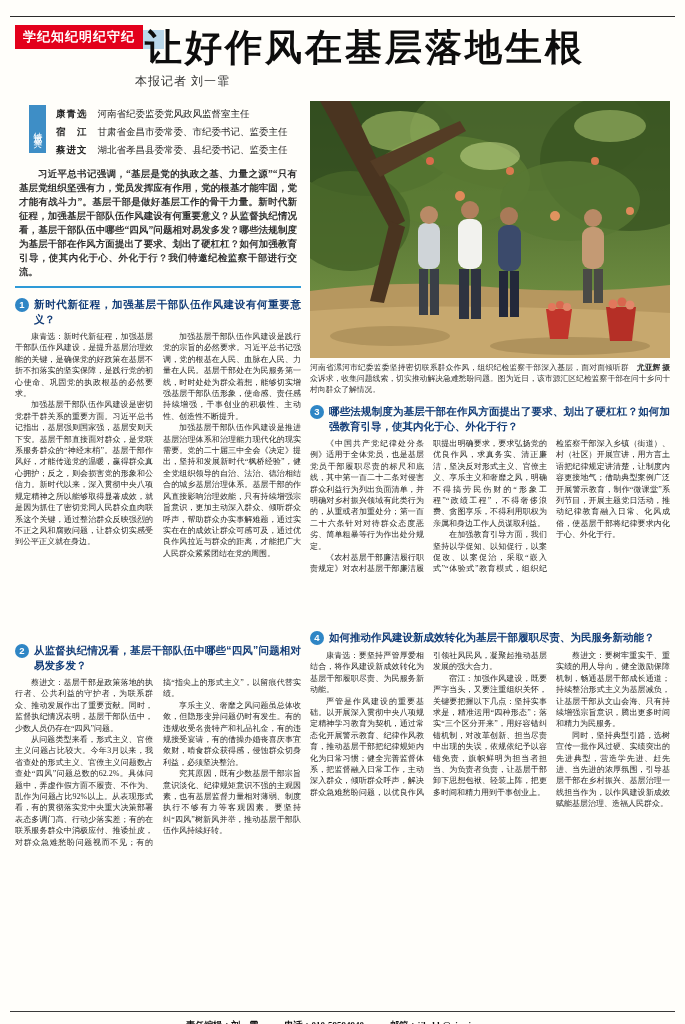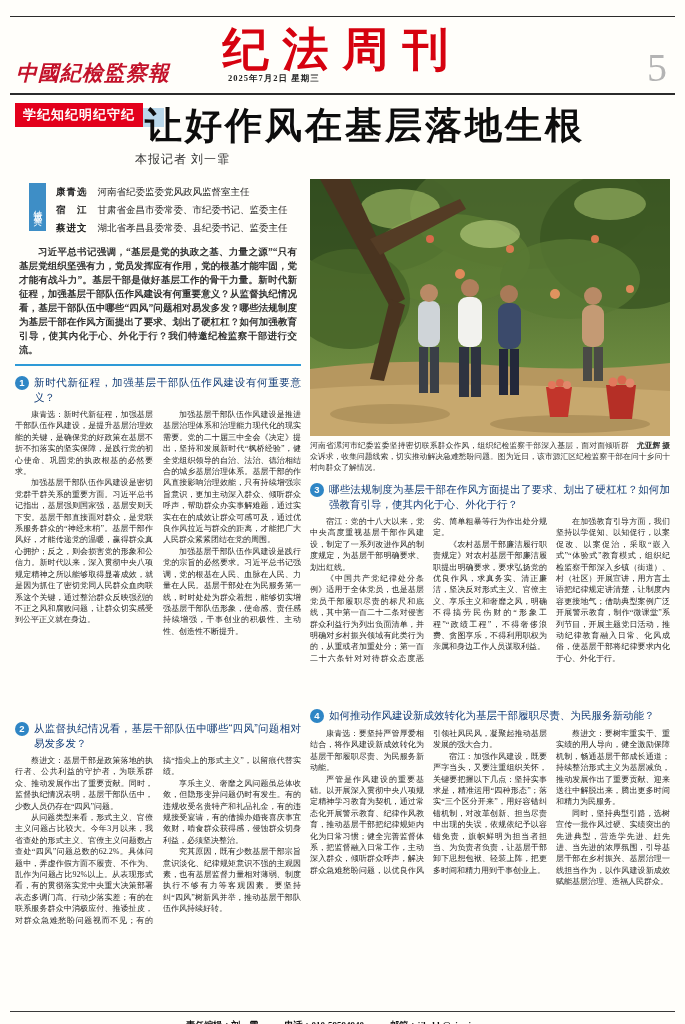--- a/index.html
+++ b/index.html
@@ -50,21 +50,21 @@
   
   .intro{font-size:9.5px;line-height:14px;text-align:justify;font-weight:bold;color:#333;}
   .intro p{margin:4px;text-indent:2em;}
   .bluerule{border-bottom:2.5px solid #2e9ad7;margin:7px 0 9px 0;}
 
   
   .q{display:flex;align-items:flex-start;margin:6px 0 5px 0;}
   .qnum{flex:none;width:14px;height:14px;border-radius:50%;background:#2f86c5;color:#fff;
         font-size:9.5px;line-height:14px;text-align:center;font-weight:bold;
         font-family:"Liberation Sans",sans-serif;margin:1px 5px 0 0;}
-  .qtext{font-size:10.5px;line-height:14.5px;font-weight:normal;color:#123c77;
+  .qtext{font-size:10.5px;line-height:14.5px;font-weight:bold;color:#123c77;
          font-family:"Liberation Sans",sans-serif;text-align:justify;}
 
   
   .qbody{font-size:8px;line-height:11.4px;text-align:justify;color:#262626;
          column-gap:10px;overflow:hidden;}
   .qbody p{margin:0;text-indent:2em;}
   .cols2{column-count:2;}
   .cols3{column-count:3;column-gap:9px;}
   .h-q1{height:306px;}
   .h-q2{height:290px;}
@@ -81,26 +81,20 @@
           text-align:center;padding-top:7px;font-size:9px;font-weight:bold;color:#111;}
   .footer span{margin:0 12px;}
 </style>
 </head>
 <body>
 
 <div class="page">
 
   <div class="topline"></div>
 
-  <div class="header">
-    <div class="masthead">中國紀檢監察報</div>
-    <div class="dateline">2025年7月2日 星期三</div>
-    <div class="edition">纪法周刊</div>
-    <div class="pagenum">5</div>
-  </div>
 
   <div class="hzone">
     <div class="badge-wrap">
       <div class="badge-ribbon"></div>
       <div class="badge">学纪知纪明纪守纪</div>
     </div>
     <div class="headline">让好作风在基层落地生根</div>
     <div class="byline">本报记者 刘一霏</div>
   </div>
 
@@ -128,22 +122,22 @@
         </div>
       <div class="bluerule"></div>
 
       <div class="q">
         <div class="qnum">1</div>
         <div class="qtext">新时代新征程，加强基层干部队伍作风建设有何重要意义？</div>
       </div>
       <div class="qbody cols2 h-q1">
           <p>康青选：新时代新征程，加强基层干部队伍作风建设，是提升基层治理效能的关键，是确保党的好政策在基层不折不扣落实的坚实保障，是践行党的初心使命、巩固党的执政根基的必然要求。</p>
           <p>加强基层干部队伍作风建设是密切党群干群关系的重要方面。习近平总书记指出，基层强则国家强，基层安则天下安。基层干部直接面对群众，是党联系服务群众的“神经末梢”。基层干部作风好，才能传递党的温暖，赢得群众真心拥护；反之，则会损害党的形象和公信力。新时代以来，深入贯彻中央八项规定精神之所以能够取得显著成效，就是因为抓住了密切党同人民群众血肉联系这个关键，通过整治群众反映强烈的不正之风和腐败问题，让群众切实感受到公平正义就在身边。</p>
+          <p>加强基层干部队伍作风建设是践行党的宗旨的必然要求。习近平总书记强调，党的根基在人民、血脉在人民、力量在人民。基层干部处在为民服务第一线，时时处处为群众着想，能够切实增强基层干部队伍形象，使命感、责任感持续增强，干事创业的积极性、主动性、创造性不断提升。</p>
           <p>加强基层干部队伍作风建设是推进基层治理体系和治理能力现代化的现实需要。党的二十届三中全会《决定》提出，坚持和发展新时代“枫桥经验”，健全党组织领导的自治、法治、德治相结合的城乡基层治理体系。基层干部的作风直接影响治理效能，只有持续增强宗旨意识，更加主动深入群众、倾听群众呼声，帮助群众办实事解难题，通过实实在在的成效让群众可感可及，通过优良作风拉近与群众的距离，才能把广大人民群众紧紧团结在党的周围。</p>
-          <p>加强基层干部队伍作风建设是践行党的宗旨的必然要求。习近平总书记强调，党的根基在人民、血脉在人民、力量在人民。基层干部处在为民服务第一线，时时处处为群众着想，能够切实增强基层干部队伍形象，使命感、责任感持续增强，干事创业的积极性、主动性、创造性不断提升。</p>
         </div>
 
       <div class="q">
         <div class="qnum">2</div>
         <div class="qtext">从监督执纪情况看，基层干部队伍中哪些“四风”问题相对易发多发？</div>
       </div>
       <div class="qbody cols2 h-q2">
           <p>蔡进文：基层干部是政策落地的执行者、公共利益的守护者，为联系群众、推动发展作出了重要贡献。同时，监督执纪情况表明，基层干部队伍中，少数人员仍存在“四风”问题。</p>
           <p>从问题类型来看，形式主义、官僚主义问题占比较大。今年3月以来，我省查处的形式主义、官僚主义问题数占查处“四风”问题总数的62.2%。具体问题中，弄虚作假方面不履责、不作为、乱作为问题占比92%以上。从表现形式看，有的贯彻落实党中央重大决策部署表态多调门高、行动少落实差；有的在联系服务群众中消极应付、推诿扯皮，对群众急难愁盼问题视而不见；有的搞“指尖上的形式主义”，以留痕代替实绩。</p>
           <p>享乐主义、奢靡之风问题虽总体收敛，但隐形变异问题仍时有发生。有的违规收受名贵特产和礼品礼金，有的违规接受宴请，有的借操办婚丧喜庆事宜敛财，啃食群众获得感，侵蚀群众切身利益，必须坚决整治。</p>
@@ -230,35 +224,34 @@
 
       <div class="caption">
         <span class="credit">尤亚辉 摄</span><span>河南省漯河市纪委监委坚持密切联系群众作风，组织纪检监察干部深入基层，面对面倾听群众诉求，收集问题线索，切实推动解决急难愁盼问题。图为近日，该市源汇区纪检监察干部在问十乡问十村向群众了解情况。</span>
       </div>
 
       <div class="q" style="margin-top:9px;">
         <div class="qnum">3</div>
         <div class="qtext">哪些法规制度为基层干部在作风方面提出了要求、划出了硬杠杠？如何加强教育引导，使其内化于心、外化于行？</div>
       </div>
       <div class="qbody cols3 h-q3">
-          <p>宿江：党的十八大以来，党中央高度重视基层干部作风建设，制定了一系列改进作风的制度规定，为基层干部明确要求、划出红线。</p>
           <p>《中国共产党纪律处分条例》适用于全体党员，也是基层党员干部履职尽责的标尺和底线，其中第一百二十二条对侵害群众利益行为列出负面清单，并明确对乡村振兴领域有此类行为的，从重或者加重处分；第一百二十六条针对对待群众态度恶劣、简单粗暴等行为作出处分规定。</p>
           <p>《农村基层干部廉洁履行职责规定》对农村基层干部廉洁履职提出明确要求，要求弘扬党的优良作风，求真务实、清正廉洁，坚决反对形式主义、官僚主义、享乐主义和奢靡之风，明确不得搞劳民伤财的“形象工程”“政绩工程”，不得奢侈浪费、贪图享乐，不得利用职权为亲属和身边工作人员谋取利益。</p>
           <p>在加强教育引导方面，我们坚持以学促知、以知促行，以案促改、以案促治，采取“嵌入式”“体验式”教育模式，组织纪检监察干部深入乡镇（街道）、村（社区）开展宣讲，用方言土语把纪律规定讲清楚，让制度内容更接地气；借助典型案例广泛开展警示教育，制作“微课堂”系列节目，开展主题党日活动，推动纪律教育融入日常、化风成俗，使基层干部将纪律要求内化于心、外化于行。</p>
         </div>
 
       <div class="q">
         <div class="qnum">4</div>
         <div class="qtext">如何推动作风建设新成效转化为基层干部履职尽责、为民服务新动能？</div>
       </div>
       <div class="qbody cols3 h-q4">
           <p>康青选：要坚持严管厚爱相结合，将作风建设新成效转化为基层干部履职尽责、为民服务新动能。</p>
           <p>严管是作风建设的重要基础。以开展深入贯彻中央八项规定精神学习教育为契机，通过常态化开展警示教育、纪律作风教育，推动基层干部把纪律规矩内化为日常习惯；健全完善监督体系，把监督融入日常工作，主动深入群众，倾听群众呼声，解决群众急难愁盼问题，以优良作风引领社风民风，凝聚起推动基层发展的强大合力。</p>
           <p>宿江：加强作风建设，既要严字当头，又要注重组织关怀，关键要把握以下几点：坚持实事求是，精准运用“四种形态”；落实“三个区分开来”，用好容错纠错机制，对改革创新、担当尽责中出现的失误，依规依纪予以容错免责，旗帜鲜明为担当者担当、为负责者负责，让基层干部卸下思想包袱、轻装上阵，把更多时间和精力用到干事创业上。</p>
-          <p>蔡进文：要树牢重实干、重实绩的用人导向，健全激励保障机制，畅通基层干部成长通道；持续整治形式主义为基层减负，推动发展作出了重要贡献、迎来送往中解脱出来，腾出更多时间和精力为民服务。</p>
+          <p>蔡进文：要树牢重实干、重实绩的用人导向，健全激励保障机制，畅通基层干部成长通道；持续整治形式主义为基层减负，让基层干部从文山会海、只有持续增强宗旨意识，腾出更多时间和精力为民服务。</p>
           <p>同时，坚持典型引路，选树宣传一批作风过硬、实绩突出的先进典型，营造学先进、赶先进、当先进的浓厚氛围，引导基层干部在乡村振兴、基层治理一线担当作为，以作风建设新成效赋能基层治理、造福人民群众。</p>
         </div>
 
     </div>
   </div>
 
   <div class="footer">
     <span>责任编辑：刘一霏</span>
     <span>电话：010-59594940</span>
     <span>邮箱：jjbzhb@vip.sina.com</span>

